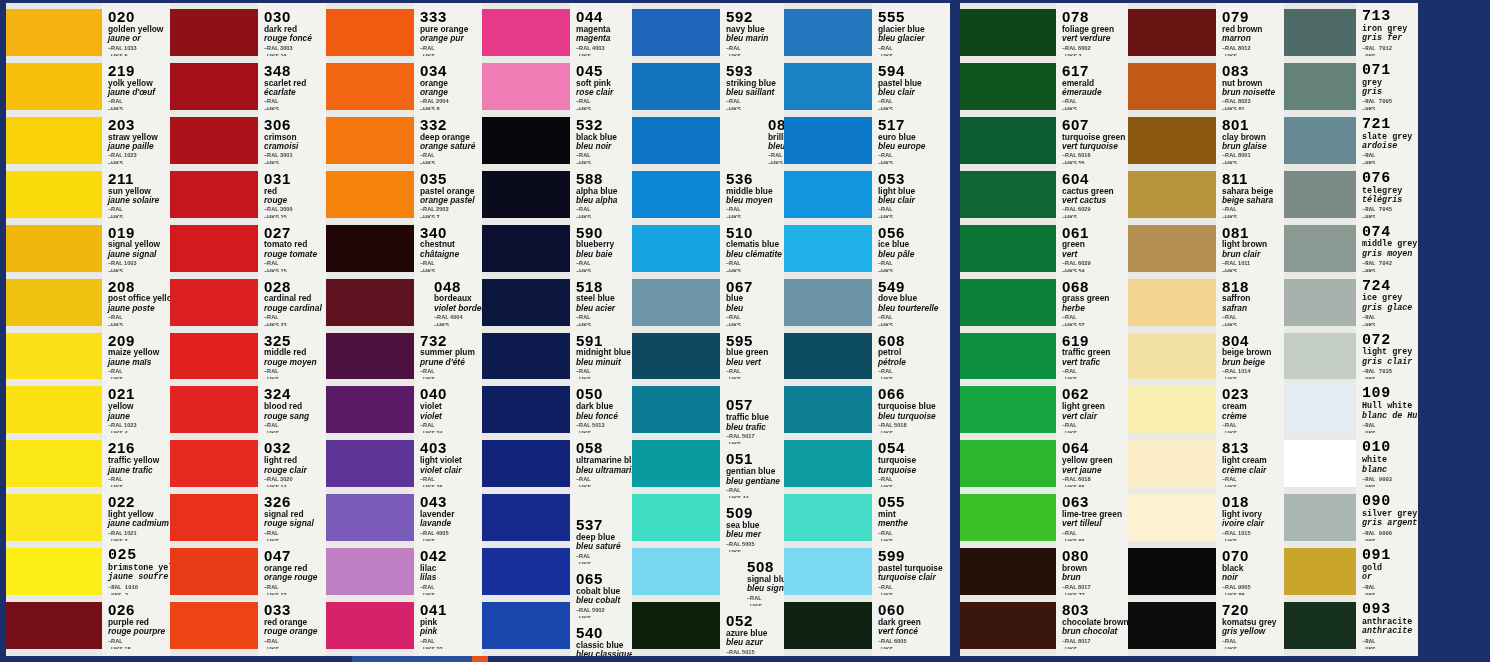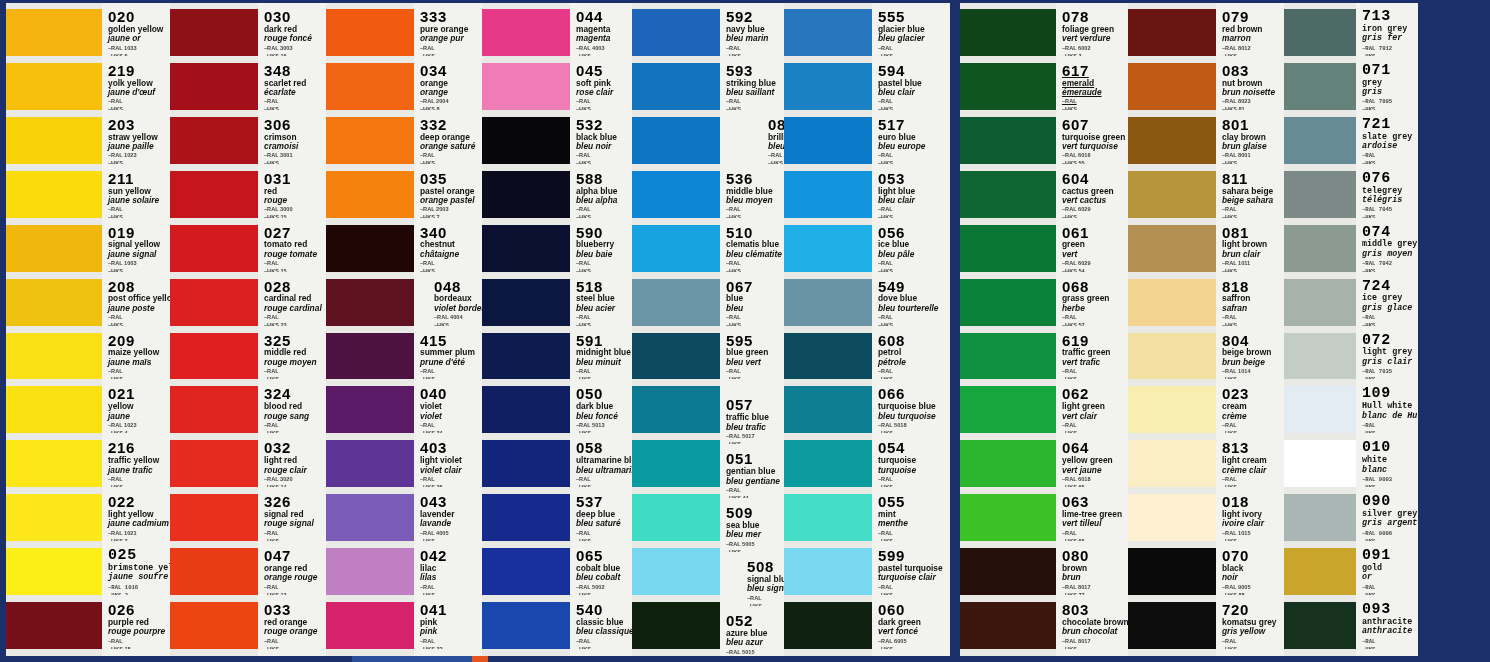--- a/index.html
+++ b/index.html
@@ -441,21 +441,21 @@
           <div class="lgap"></div>
           <div class="label" style="height: 46.9231px; flex: 0 0 46.9231px; padding-left: 20px;">
             <div class="code">048</div>
             <div class="en">bordeaux</div>
             <div class="fr">violet bordeaux</div>
             <div class="ref">–RAL 4004</div>
             <div class="ref">–HKS</div>
           </div>
           <div class="lgap"></div>
           <div class="label" style="height: 46.9231px; flex: 0 0 46.9231px;">
-            <div class="code">415</div>
+            <div class="code">732</div>
             <div class="en">summer plum</div>
             <div class="fr">prune d'été</div>
             <div class="ref">–RAL</div>
             <div class="ref">–HKS</div>
           </div>
           <div class="lgap"></div>
           <div class="label" style="height: 46.9231px; flex: 0 0 46.9231px;">
             <div class="code">040</div>
             <div class="en">violet</div>
             <div class="fr">violet</div>
@@ -594,21 +594,21 @@
           </div>
           <div class="lgap"></div>
           <div class="label" style="height: 46.9231px; flex: 0 0 46.9231px;">
             <div class="code">058</div>
             <div class="en">ultramarine blue</div>
             <div class="fr">bleu ultramarin</div>
             <div class="ref">–RAL</div>
             <div class="ref">–HKS</div>
           </div>
           <div class="lgap"></div>
-          <div class="label" style="height: 46.9231px; flex: 0 0 46.9231px;">
+          <div class="label" style="height: 46.9231px; flex: 0 0 46.9231px; margin-top: 23px;">
             <div class="code">537</div>
             <div class="en">deep blue</div>
             <div class="fr">bleu saturé</div>
             <div class="ref">–RAL</div>
             <div class="ref">–HKS</div>
           </div>
           <div class="lgap"></div>
           <div class="label" style="height: 46.9231px; flex: 0 0 46.9231px;">
             <div class="code">065</div>
             <div class="en">cobalt blue</div>
@@ -923,21 +923,21 @@
         </div>
         <div class="labelcol" style="width: 72px; flex: 0 0 72px;">
           <div class="label" style="height: 46.9231px; flex: 0 0 46.9231px;">
             <div class="code">078</div>
             <div class="en">foliage green</div>
             <div class="fr">vert verdure</div>
             <div class="ref">–RAL 6002</div>
             <div class="ref">–HKS 3</div>
           </div>
           <div class="lgap"></div>
-          <div class="label" style="height: 46.9231px; flex: 0 0 46.9231px; text-decoration: underline;">
+          <div class="label" style="height: 46.9231px; flex: 0 0 46.9231px;">
             <div class="code">617</div>
             <div class="en">emerald</div>
             <div class="fr">émeraude</div>
             <div class="ref">–RAL</div>
             <div class="ref">–HKS</div>
           </div>
           <div class="lgap"></div>
           <div class="label" style="height: 46.9231px; flex: 0 0 46.9231px;">
             <div class="code">607</div>
             <div class="en">turquoise green</div>

